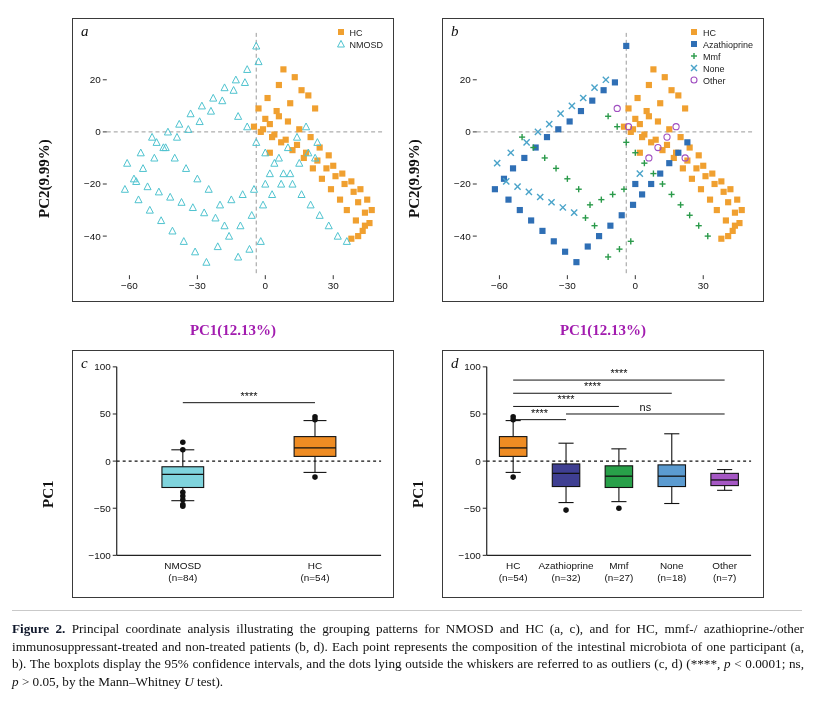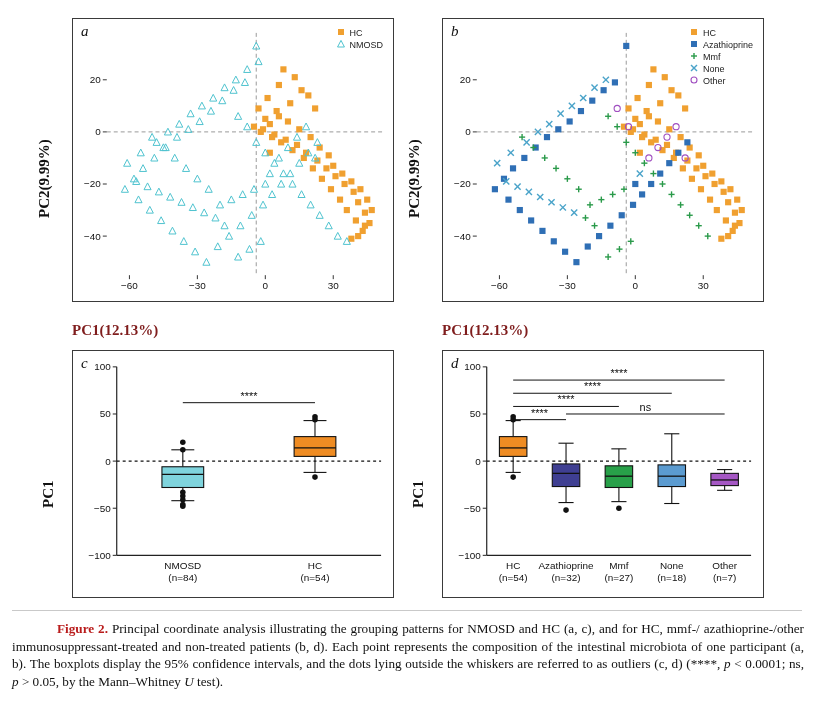--- a/index.html
+++ b/index.html
@@ -42,22 +42,22 @@
     font-family:"Liberation Sans", sans-serif;
     font-size:9px;line-height:12px;color:#222;
   }
   .legend .lrow{display:flex;align-items:center;gap:4px;height:12px;}
   .legend .sym{width:10px;text-align:center;font-size:10px;line-height:10px;}
 
   
   .axis-x-title{
     position:absolute;
     font-family:"Liberation Serif", serif;
-    font-size:15px;font-weight:bold;color:#7f1d1d;
-    width:322px;
+    font-size:15px;font-weight:bold;color:#a21caf;
+    text-align:center;width:322px;
   }
   #xt-a{left:62px;top:314px;}
   #xt-b{left:432px;top:314px;}
 
   .axis-y-title{
     position:absolute;
     font-family:"Liberation Serif", serif;
     font-size:15px;font-weight:bold;color:#111;
     transform:rotate(-90deg);
     transform-origin:left top;
@@ -67,21 +67,21 @@
   #yt-b{left:396px;top:210px;}
   #yt-c{left:30px;top:500px;}
   #yt-d{left:400px;top:500px;}
 
   .caption{
     position:absolute;left:12px;top:620px;width:792px;
     font-family:"Liberation Serif", serif;
     font-size:13.2px;line-height:17.5px;color:#111;
     text-align:justify;
   }
-  .caption b.figlabel{color:#b91c1c;font-weight:bold;margin-left:45px;}
+  .caption b.figlabel{color:#0f172a;font-weight:bold;}
   .caption i{font-style:italic;}
   .hr-top{
     position:absolute;left:12px;top:610px;width:790px;height:1px;background:#c9c9c9;
   }
 </style>
 </head>
 <body>
 
 <div class="page">
 

